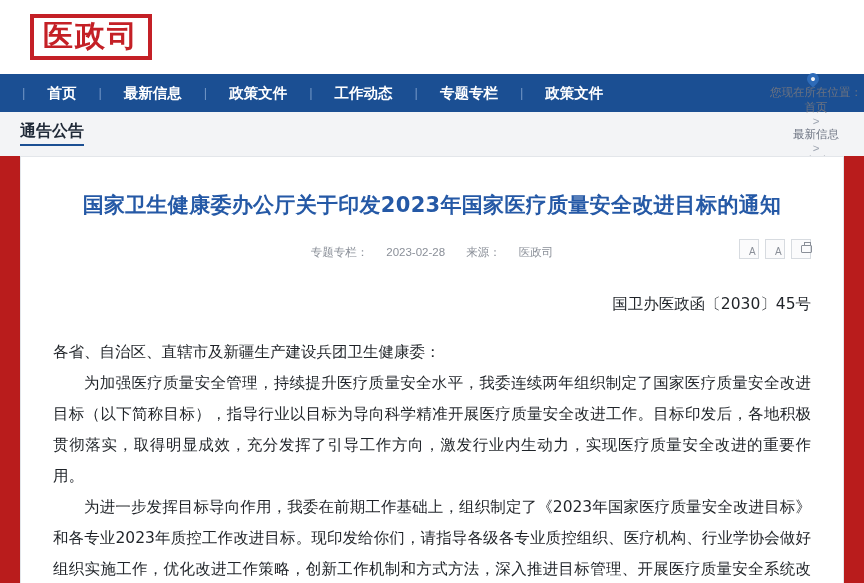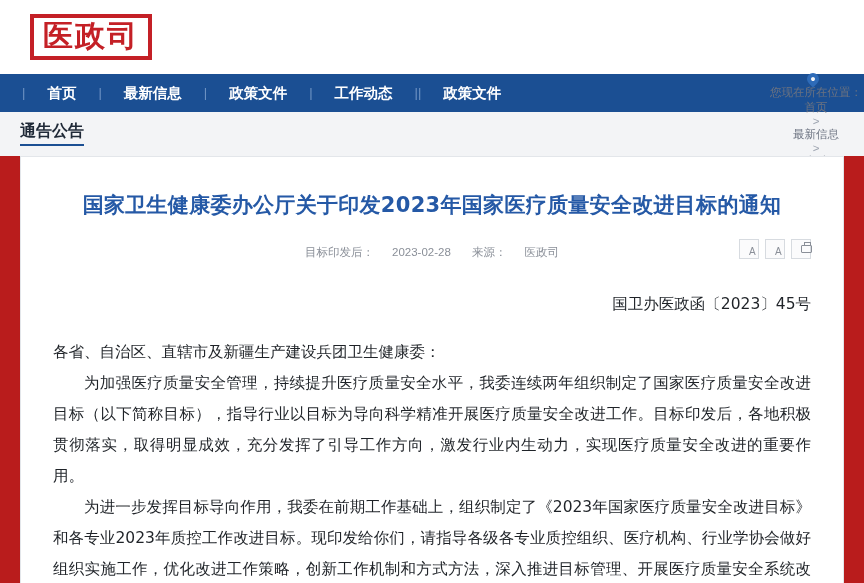--- a/index.html
+++ b/index.html
@@ -201,20 +201,21 @@
   <div class="navbar">
     <div class="nav-sep">|</div>
     <div class="nav-item">首页</div>
     <div class="nav-sep">|</div>
     <div class="nav-item">最新信息</div>
     <div class="nav-sep">|</div>
     <div class="nav-item">政策文件</div>
     <div class="nav-sep">|</div>
     <div class="nav-item">工作动态</div>
     <div class="nav-sep">|</div>
+    <div class="nav-item">专题专栏</div>
     <div class="nav-sep">|</div>
     <div class="nav-item">政策文件</div>
   </div>
 
   <div class="crumbbar">
     <div class="section-title">通告公告</div>
     <div class="crumb-right">
       <span class="loc-pin"></span>
       <span>您现在所在位置：</span>
       <span class="crumb-link">首页</span>
@@ -225,37 +226,37 @@
       <span class="crumb-gt">&gt;</span>
       <span class="crumb-cur">通告公告</span>
     </div>
   </div>
 
   <div class="card">
 
     <div class="doc-title">国家卫生健康委办公厅关于印发2023年国家医疗质量安全改进目标的通知</div>
 
     <div class="meta-row">
-      <span>目标印发后：</span><span>2023-02-28</span>
+      <span>专题专栏：</span><span>2023-02-28</span>
       <span>来源：</span><span>医政司</span>
 
       <div class="tools">
         <div class="tool-btn">
           <span>A</span><sup>-</sup>
         </div>
         <div class="tool-btn">
           <span>A</span><sup>+</sup>
         </div>
         <div class="tool-btn">
           <span class="printer"></span>
         </div>
       </div>
     </div>
 
-    <div class="doc-no">国卫办医政函〔2023〕45号</div>
+    <div class="doc-no">国卫办医政函〔2030〕45号</div>
 
     <div class="body-text">
       <p>各省、自治区、直辖市及新疆生产建设兵团卫生健康委：</p>
       <p class="indent">为加强医疗质量安全管理，持续提升医疗质量安全水平，我委连续两年组织制定了国家医疗质量安全改进目标（以下简称目标），指导行业以目标为导向科学精准开展医疗质量安全改进工作。目标印发后，各地积极贯彻落实，取得明显成效，充分发挥了引导工作方向，激发行业内生动力，实现医疗质量安全改进的重要作用。</p>
       <p class="indent">为进一步发挥目标导向作用，我委在前期工作基础上，组织制定了《2023年国家医疗质量安全改进目标》和各专业2023年质控工作改进目标。现印发给你们，请指导各级各专业质控组织、医疗机构、行业学协会做好组织实施工作，优化改进工作策略，创新工作机制和方式方法，深入推进目标管理、开展医疗质量安全系统改进工作。同时，要进一步加强宣贯培训，做好数据信息的收集、分析和反馈，不断提升医疗质量安全管理水平。</p>
     </div>
 
   </div>
 </div>
 

